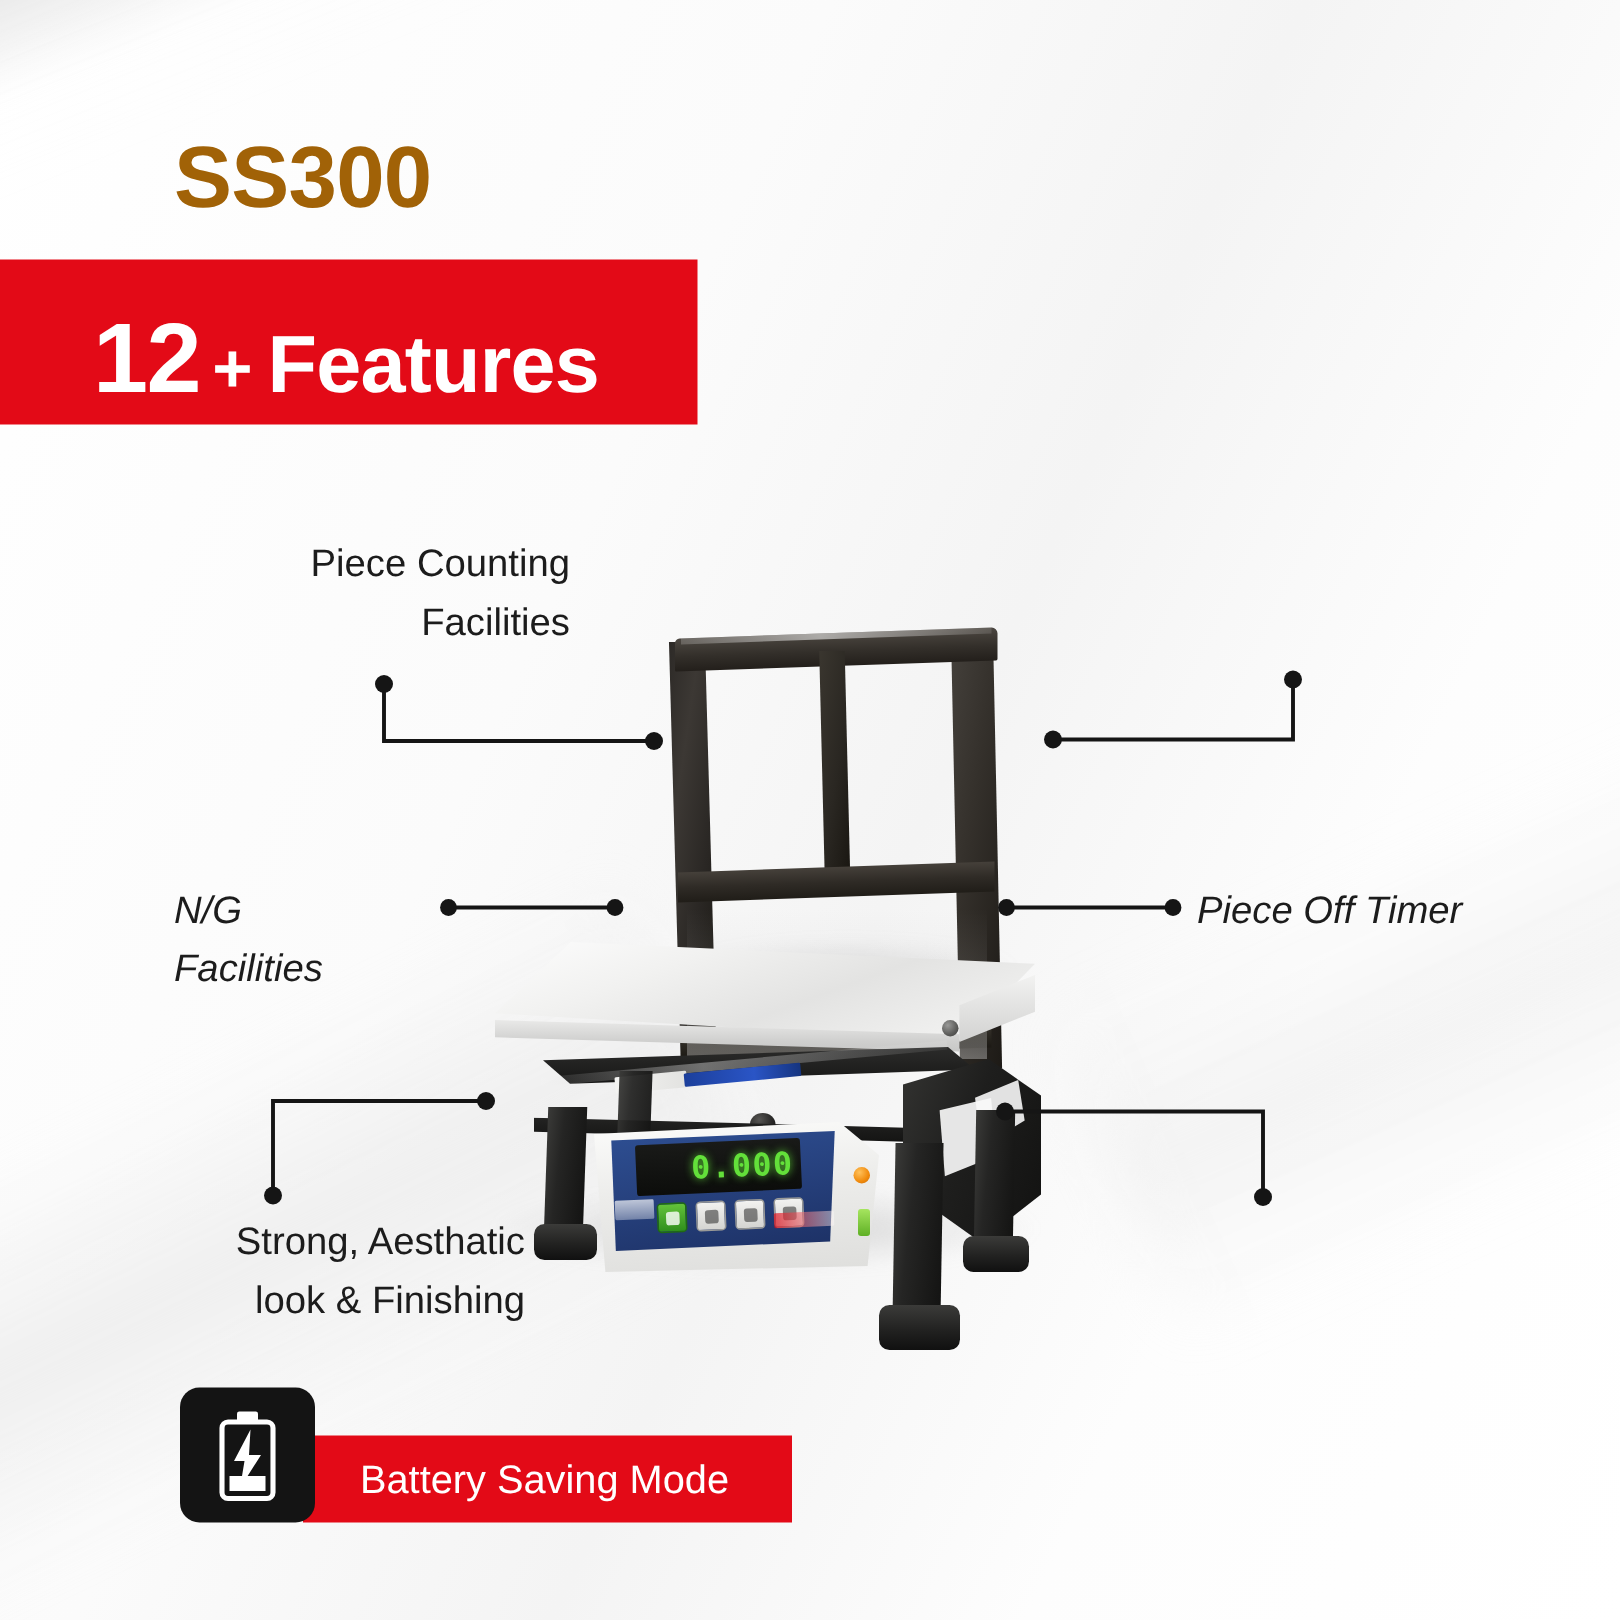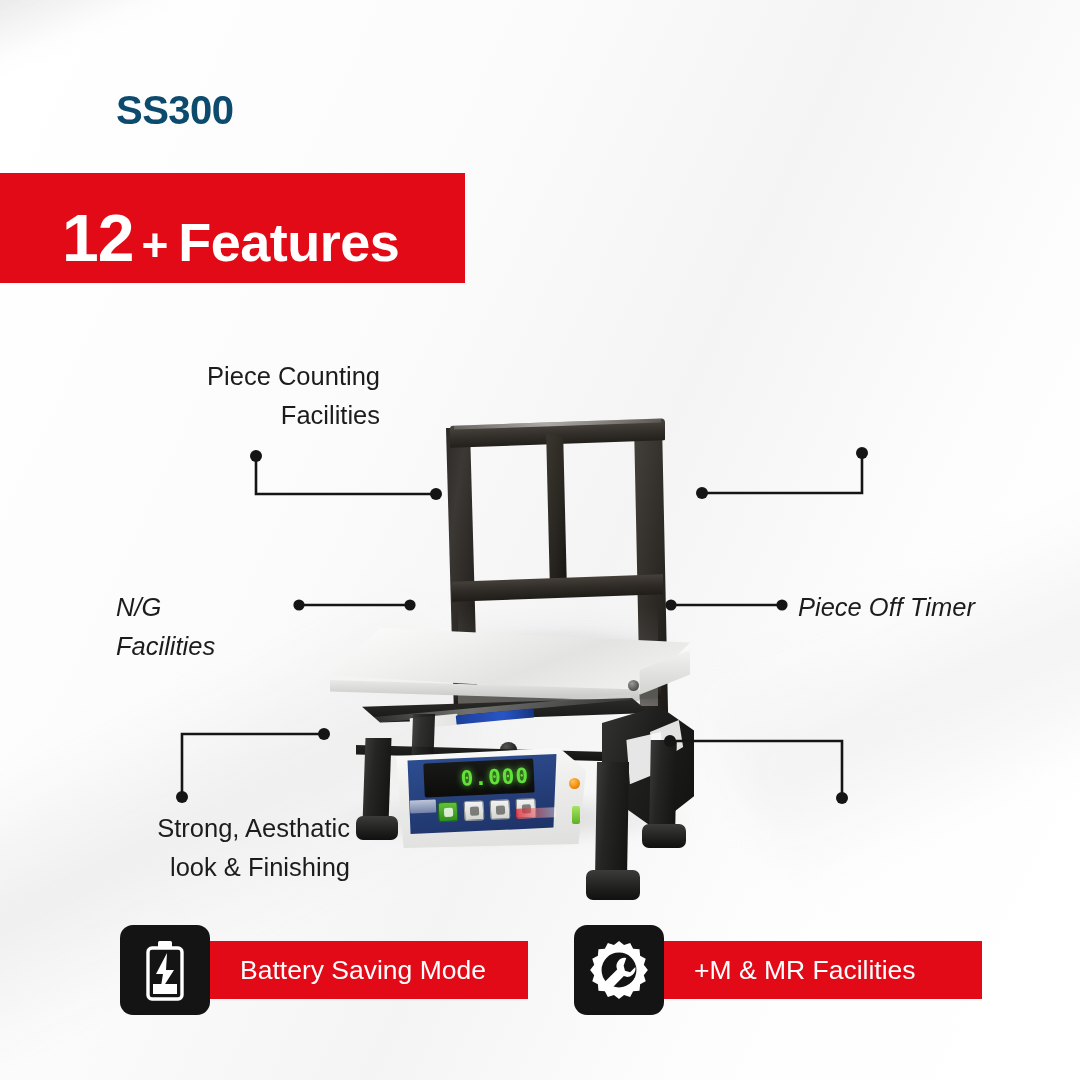--- a/index.html
+++ b/index.html
@@ -53,24 +53,24 @@
     width: 520px; height: 240px;
     background: linear-gradient(180deg, rgba(248,248,248,0) 0%, rgba(240,240,240,.75) 50%, rgba(248,248,248,0) 100%);
     transform: rotate(-24deg);
     filter: blur(18px);
   }
 
   
   .model-title {
     position: absolute;
     left: 116px; top: 90px;
-    font-size: 40px;
+    font-size: 58px;
     font-weight: 800;
     letter-spacing: -0.5px;
-    color: #0c4a6e;
+    color: #a16207;
     line-height: 1;
   }
   .features-banner {
     position: absolute;
     left: 0; top: 173px;
     width: 465px; height: 110px;
     background: #E30A17;
     display: flex;
     align-items: center;
   }
@@ -357,21 +357,21 @@
     background: radial-gradient(circle at 36% 32%, #ffc15a 0%, #f08a0c 60%, #c96a04 100%);
   }
   .led-green {
     position: absolute; left: 176px; top: 58px; width: 8px; height: 18px;
     border-radius: 2px;
     background: linear-gradient(180deg, #a6e55f 0%, #5fb025 100%);
   }
 
   
   .badge-row { position: absolute; left: 0; top: 925px; width: 1080px; height: 95px; }
-  .badge { position: absolute; display: flex; align-items: center; }
+  .badge { position: absolute; display: flex; align-items: flex-end; }
   .badge-icon {
     width: 90px; height: 90px;
     background: #141414;
     border-radius: 13px;
     display: flex; align-items: center; justify-content: center;
     position: relative;
     z-index: 2;
     flex: 0 0 auto;
   }
   .badge-bar {
@@ -542,29 +542,16 @@
           <rect x="7" y="9" width="34" height="51" rx="4" fill="none" stroke="#ffffff" stroke-width="3.4"></rect>
           <rect x="12" y="45" width="24" height="10" fill="#ffffff"></rect>
           <path d="M26 14 L15 35 L22 35 L19 53 L33 31 L25 31 Z" fill="#ffffff"></path>
         </svg>
       </div>
       <div class="badge-bar">
         <span class="badge-text">Battery Saving Mode</span>
       </div>
     </div>
 
-    <div class="badge badge-gear">
-      <div class="badge-icon">
-        <svg width="62" height="62" viewBox="0 0 64 64" aria-hidden="true">
-          <path fill="#ffffff" d="M32 2 l5.2 4.2 6.3-2 3.1 5.8 6.6 .6 .6 6.6 5.8 3.1 -2 6.3 4.2 5.4 -4.2 5.4 2 6.3 -5.8 3.1 -.6 6.6 -6.6 .6 -3.1 5.8 -6.3-2 -5.2 4.2 -5.2-4.2 -6.3 2 -3.1-5.8 -6.6-.6 -.6-6.6 -5.8-3.1 2-6.3 -4.2-5.4 4.2-5.4 -2-6.3 5.8-3.1 .6-6.6 6.6-.6 3.1-5.8 6.3 2z"></path>
-          <circle cx="32" cy="32" r="19.5" fill="#141414"></circle>
-          <circle cx="32" cy="32" r="19.5" fill="none" stroke="#ffffff" stroke-width="3"></circle>
-          <path fill="#ffffff" d="M39.5 19.5 a8.6 8.6 0 0 0 -9.4 11.9 l-10.9 10.9 a3.2 3.2 0 0 0 0 4.6 l2.3 2.3 a3.2 3.2 0 0 0 4.6 0 l10.9-10.9 a8.6 8.6 0 0 0 11.9-9.4 l-5.4 5.4 -5.3-1.4 -1.4-5.3 z"></path>
-        </svg>
-      </div>
-      <div class="badge-bar">
-        <span class="badge-text">+M &amp; MR Facilities</span>
-      </div>
-    </div>
 
   </div>
 
 </div>
 
 </body></html>

